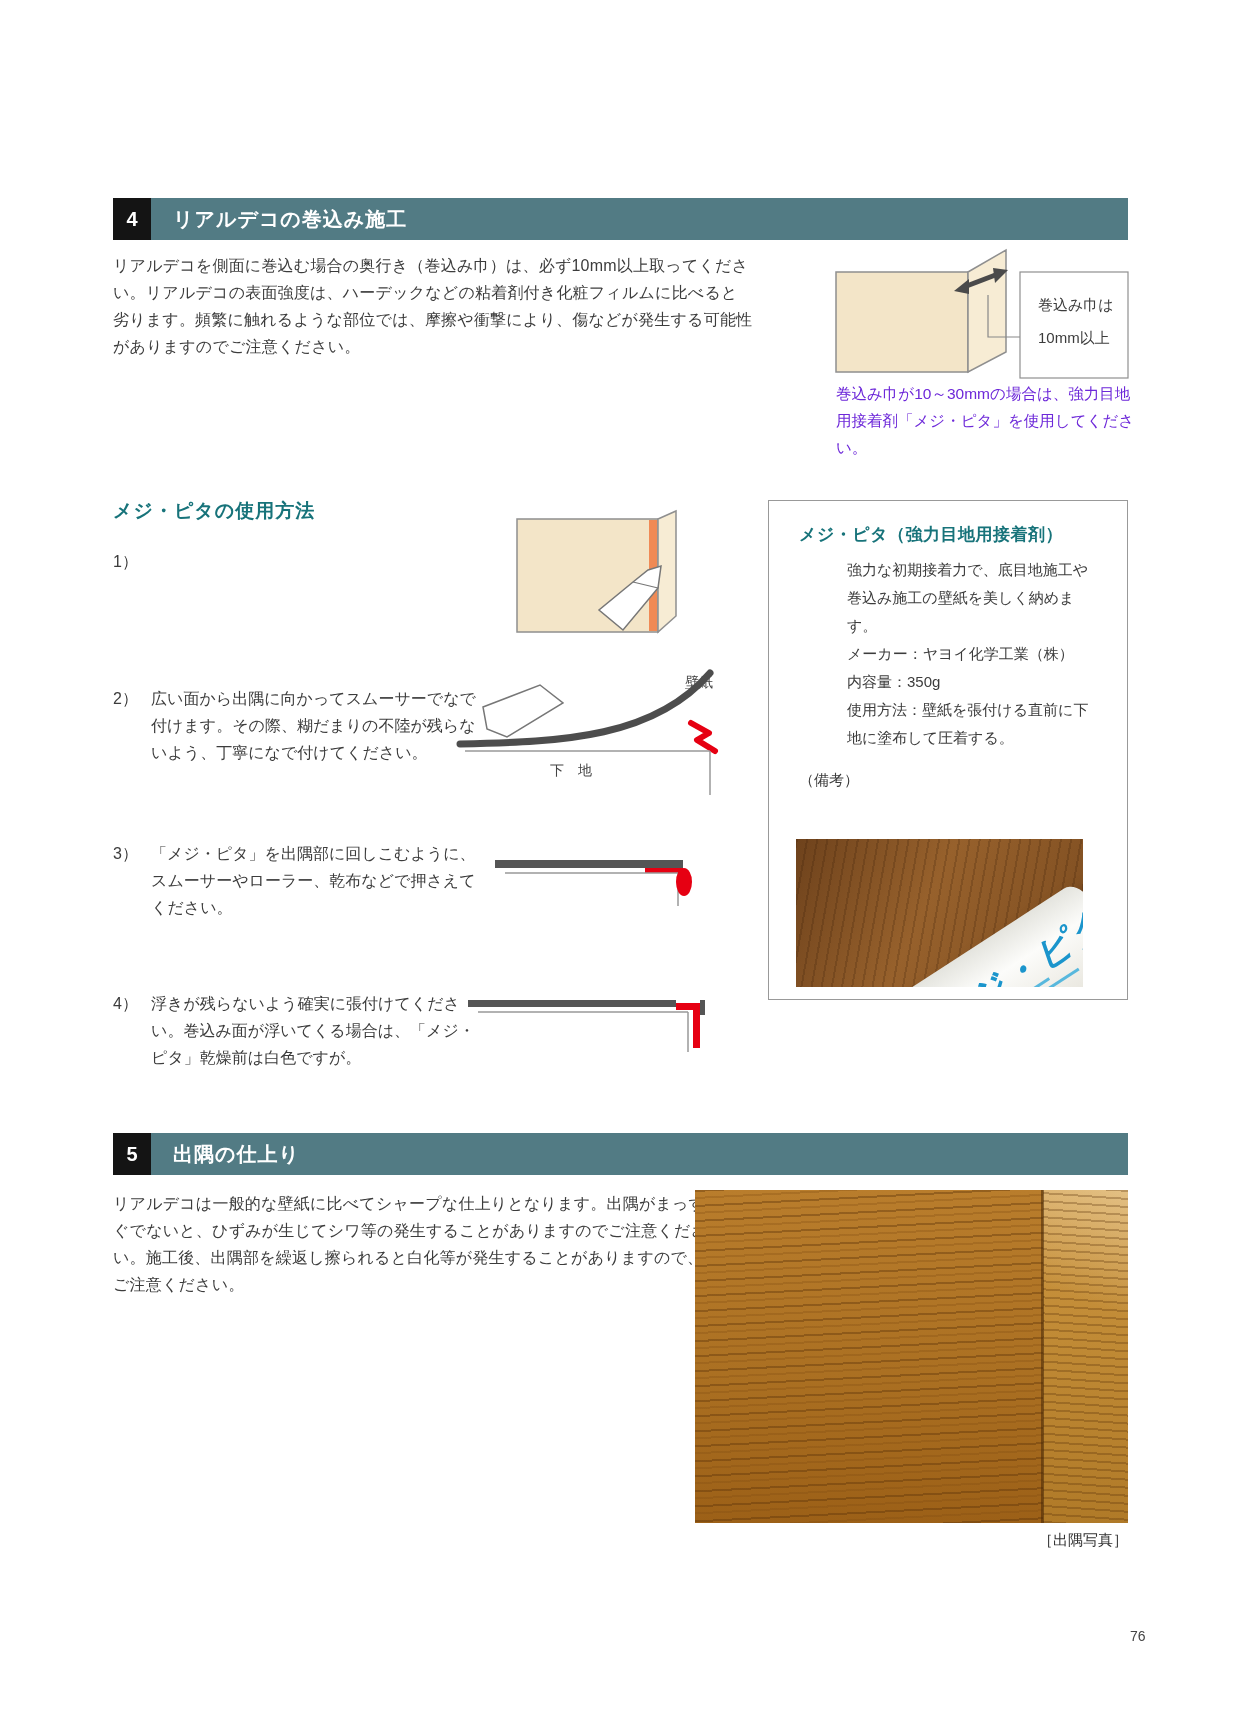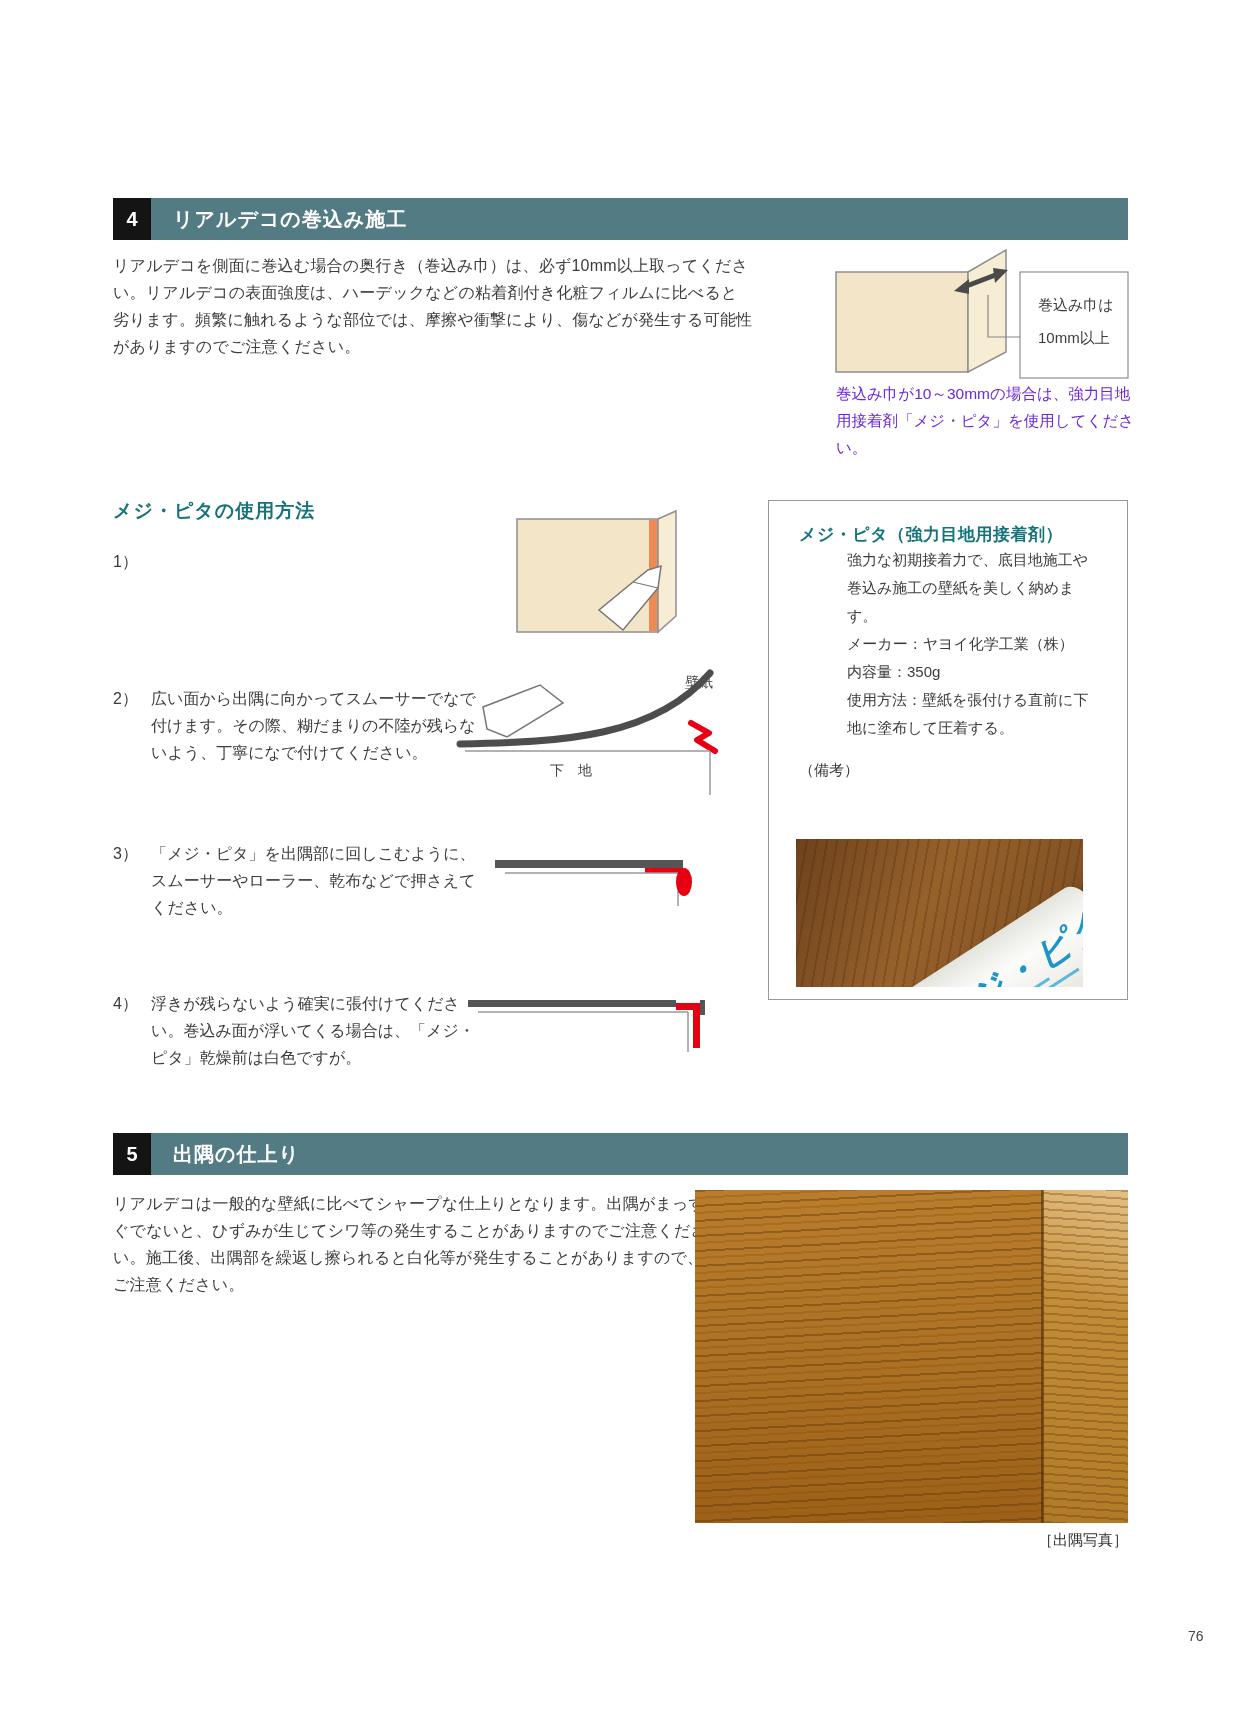--- a/index.html
+++ b/index.html
@@ -18,21 +18,21 @@
   .step { position:absolute; left:113px; width:366px; display:flex; color:#3c3c3c; font-size:16px; line-height:27px; }
   .step .num { flex:0 0 38px; }
   .step .txt { flex:1; }
 
   .diagram { position:absolute; }
 
   .wrap-caption { position:absolute; left:836px; top:380px; width:308px; color:#6d28d9; font-size:15.5px; line-height:27px; }
 
   
   .product-box { position:absolute; left:768px; top:500px; width:360px; height:500px; border:1px solid #999999; background:#ffffff; padding:22px 28px 0 30px; }
-  .product-title { color:#17737a; font-size:17px; font-weight:bold; letter-spacing:0.5px; }
+  .product-title { color:#17737a; font-size:17px; font-weight:bold; letter-spacing:0.5px; margin-bottom:10px; }
   .product-body { color:#3c3c3c; font-size:15px; line-height:28px;margin-left:48px; }
   .product-note { display:flex; margin-top:14px; color:#3c3c3c; font-size:15px; line-height:27px; }
   .product-note .note-label { flex:0 0 60px; }
   .product-note .note-text { flex:1; }
 
   
   .product-photo { position:absolute; left:27px; top:338px; width:287px; height:148px; overflow:hidden;
     background:
       repeating-linear-gradient(100deg, rgba(50,24,4,0.20) 0 2px, rgba(0,0,0,0) 2px 10px),
       linear-gradient(115deg, #6e421c 0%, #97612c 45%, #7c4c20 100%); }
@@ -50,21 +50,21 @@
       linear-gradient(180deg, #b97d2c 0%, #ab7022 55%, #9c6017 100%); }
   .wood-right { position:absolute; left:348px; top:0; width:85px; height:333px;
     background:
       repeating-linear-gradient(184deg, rgba(88,48,8,0.30) 0 2px, rgba(0,0,0,0) 2px 8px),
       linear-gradient(200deg, rgba(255,244,214,0.45) 0%, rgba(255,244,214,0) 35%),
       linear-gradient(180deg, #cd9641 0%, #c08a35 45%, #b07a28 100%); }
   .wood-edge { position:absolute; left:346px; top:0; width:3px; height:333px; background:rgba(70,38,6,0.55); }
 
   .photo-caption { position:absolute; left:828px; top:1531px; width:300px; text-align:right; color:#333333; font-size:15px; }
 
-  .page-num { position:absolute; left:1188px; top:1628px; color:#444444; font-size:14px; }
+  .page-num { position:absolute; left:1130px; top:1628px; color:#444444; font-size:14px; }
 
   svg text { font-family:"Liberation Sans","DejaVu Sans",sans-serif; }
 </style>
 </head>
 <body>
 
 <div class="page">
 
   <div class="sec-bar" style="top:198px;">
     <div class="sec-num">4</div>

